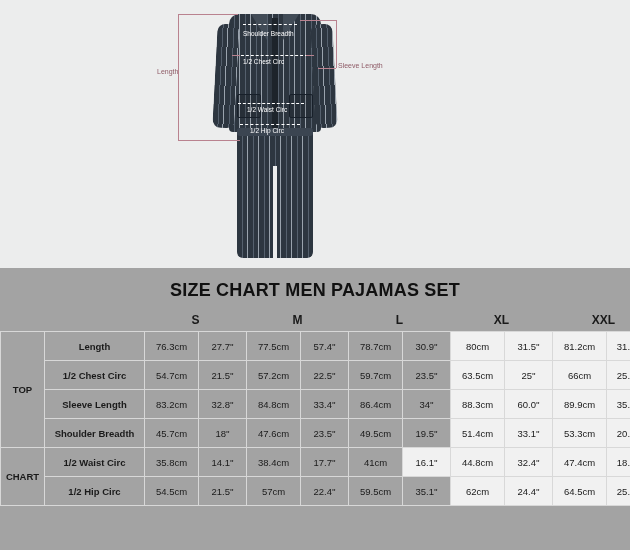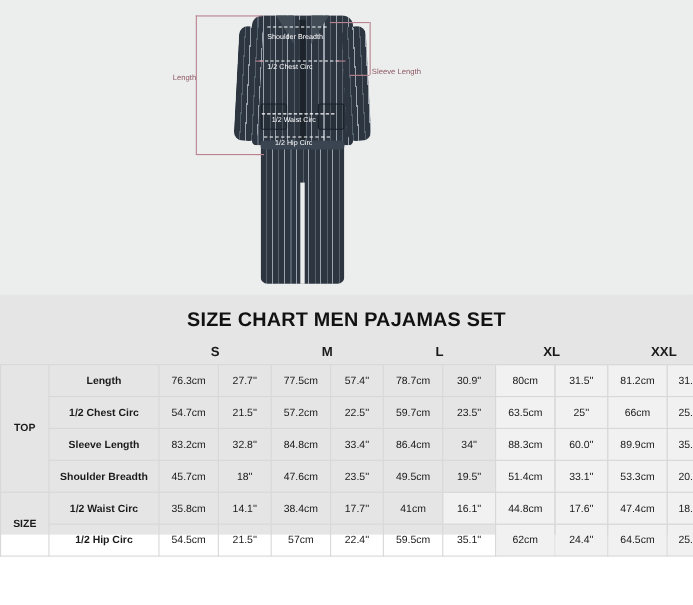--- a/index.html
+++ b/index.html
@@ -151,22 +151,22 @@
     position: absolute;
     font-size: 6.5px;
     color: #ffffff;
     white-space: nowrap;
   }
 
   
   .chart-wrap {
     position: relative;
     width: 630px;
-    height: 218px;
-    background: #e5e5e5;
+    height: 282px;
+    background: #a3a3a3;
   }
   .chart-title {
     text-align: center;
     font-size: 18px;
     font-weight: bold;
     color: #111111;
     letter-spacing: 0.2px;
     padding-top: 12px;
     padding-bottom: 8px;
   }
@@ -347,30 +347,30 @@
           <td>49.5cm</td>
           <td>19.5''</td>
           <td class="shade">51.4cm</td>
           <td class="shade">33.1''</td>
           <td class="shade">53.3cm</td>
           <td class="shade">20.98''</td>
 
         </tr>
 
         <tr>
-          <td class="group-cell" rowspan="2">SIZE</td>
+          <td class="group-cell" rowspan="2">CHART</td>
           <td class="metric-cell">1/2 Waist Circ</td>
           <td>35.8cm</td>
           <td>14.1''</td>
           <td>38.4cm</td>
           <td>17.7''</td>
           <td>41cm</td>
           <td class="shade">16.1''</td>
           <td class="shade">44.8cm</td>
-          <td class="shade">17.6''</td>
+          <td class="shade">32.4''</td>
           <td class="shade">47.4cm</td>
           <td class="shade">18.66''</td>
 
         </tr>
         <tr>
           <td class="metric-cell">1/2 Hip Circ</td>
           <td>54.5cm</td>
           <td>21.5''</td>
           <td>57cm</td>
           <td>22.4''</td>

